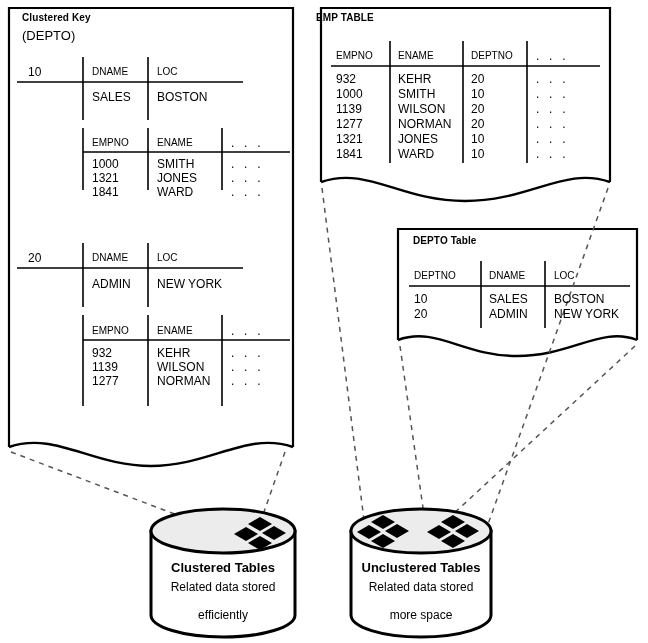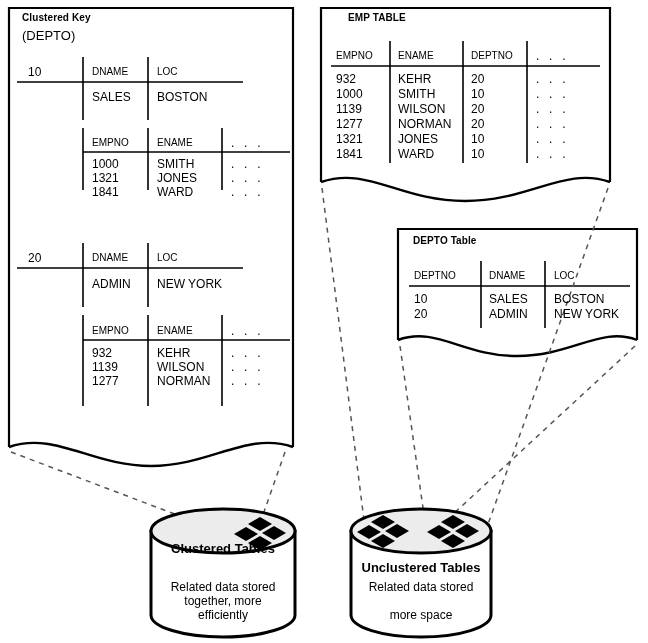--- a/index.html
+++ b/index.html
@@ -219,21 +219,21 @@
     <div class="abs dots" style="left:231px; top:346px;">. . .</div>
 
     <div class="abs cell" style="left:92px; top:360px;">1139</div>
     <div class="abs cell" style="left:157px; top:360px;">WILSON</div>
     <div class="abs dots" style="left:231px; top:360px;">. . .</div>
 
     <div class="abs cell" style="left:92px; top:374px;">1277</div>
     <div class="abs cell" style="left:157px; top:374px;">NORMAN</div>
     <div class="abs dots" style="left:231px; top:374px;">. . .</div>
 
-    <div class="abs box-title" style="left:348px; top:12px;">EMP TABLE</div>
+    <div class="abs box-title" style="left:316px; top:12px;">EMP TABLE</div>
 
     <div class="abs cell hdr" style="left:336px; top:49px;">EMPNO</div>
     <div class="abs cell hdr" style="left:398px; top:49px;">ENAME</div>
     <div class="abs cell hdr" style="left:471px; top:49px;">DEPTNO</div>
     <div class="abs dots" style="left:536px; top:49px;">. . .</div>
 
     <div class="abs cell" style="left:336px; top:72px;">932</div>
     <div class="abs cell" style="left:398px; top:72px;">KEHR</div>
     <div class="abs cell" style="left:471px; top:72px;">20</div>
     <div class="abs dots" style="left:536px; top:72px;">. . .</div>
@@ -270,23 +270,22 @@
     <div class="abs cell hdr" style="left:554px; top:269px;">LOC</div>
 
     <div class="abs cell" style="left:414px; top:292px;">10</div>
     <div class="abs cell" style="left:489px; top:292px;">SALES</div>
     <div class="abs cell" style="left:554px; top:292px;">BOSTON</div>
 
     <div class="abs cell" style="left:414px; top:307px;">20</div>
     <div class="abs cell" style="left:489px; top:307px;">ADMIN</div>
     <div class="abs cell" style="left:554px; top:307px;">NEW YORK</div>
 
-    <div class="abs cyl-title" style="left:151px; top:541px; width:144px;">Clustered Tables</div>
+    <div class="abs cyl-title" style="left:151px; top:560px; width:144px;">Clustered Tables</div>
     <div class="abs cyl-desc" style="left:143px; top:580px; width:160px;">Related data stored</div>
-    <div class="abs cyl-desc" style="left:143px; top:594px; width:160px;">together, more</div>
     <div class="abs cyl-desc" style="left:143px; top:608px; width:160px;">efficiently</div>
 
     <div class="abs cyl-title" style="left:343px; top:560px; width:156px;">Unclustered Tables</div>
     <div class="abs cyl-desc" style="left:341px; top:580px; width:160px;">Related data stored</div>
     <div class="abs cyl-desc" style="left:341px; top:608px; width:160px;">more space</div>
 
   </div>
 </div>
 
 </body></html>

